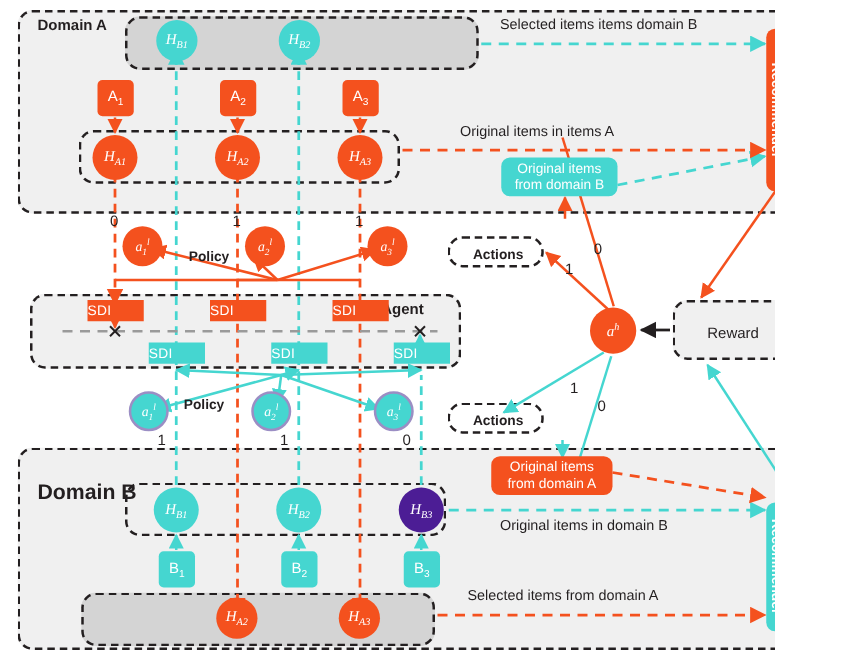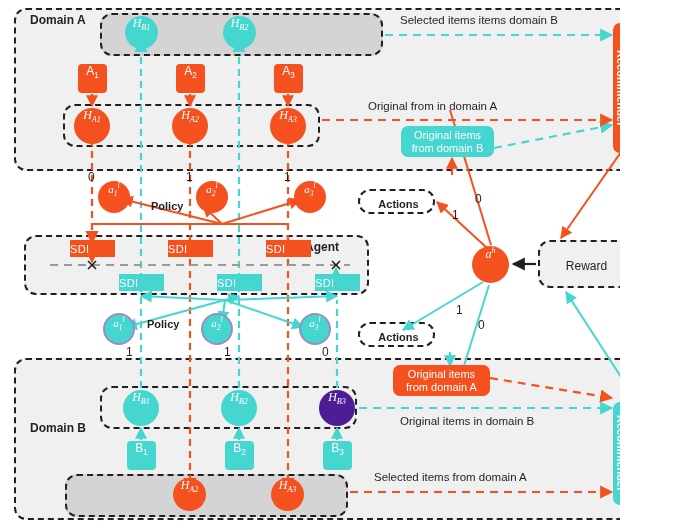--- a/index.html
+++ b/index.html
@@ -1,21 +1,21 @@
 <!DOCTYPE html>
 <html><head>
 <meta charset="utf-8">
 <style>
   html,body{margin:0;padding:0;background:#ffffff;}
   body{width:681px;height:527px;font-family:"Liberation Sans",sans-serif;}
   #stage{position:relative;width:620px;height:527px;overflow:hidden;background:#fff;}
   svg#wires{position:absolute;left:0;top:0;width:681px;height:527px;}
   .lbl{position:absolute;font-family:"Liberation Sans",sans-serif;color:#231f20;white-space:nowrap;}
   .bold{font-weight:bold;}
-  .node{position:absolute;display:flex;align-items:flex-start;justify-content:center;
+  .node{position:absolute;display:flex;align-items:center;justify-content:center;
         color:#fff;font-style:italic;font-family:"Liberation Serif",serif;}
   .circ{border-radius:50%;}
   .sq{border-radius:4px;font-style:normal;font-family:"Liberation Sans",sans-serif;}
   .sdi{position:absolute;display:flex;align-items:center;
        color:#fff;font-size:11px;font-family:"Liberation Sans",sans-serif;letter-spacing:.3px;}
   .rec{position:absolute;display:flex;align-items:center;justify-content:center;
        border-radius:7px;color:#fff;font-size:11px;font-weight:bold;line-height:13px;text-align:center;}
   .rec span{writing-mode:vertical-rl;}
   .pill{position:absolute;display:flex;align-items:center;justify-content:center;
         border-radius:7px;color:#fff;font-size:11px;line-height:13px;text-align:center;}
@@ -27,21 +27,21 @@
 </head>
 <body>
 
 <div id="stage">
 
   <div class="dashbox" style="left:14px;top:8px;width:640px;height:163px;background:#f0f0f0;"></div>
   <div class="dashbox" style="left:24px;top:235px;width:345px;height:60px;background:#f0f0f0;"></div>
   <div class="dashbox" style="left:14px;top:358px;width:640px;height:162px;background:#f0f0f0;"></div>
 
   <div class="lbl bold" style="left:30px;top:13px;font-size:12px;">Domain A</div>
-  <div class="lbl bold" style="left:30px;top:384px;font-size:12px;margin-top:37px;">Domain B</div>
+  <div class="lbl bold" style="left:30px;top:384px;font-size:17px;">Domain B</div>
   <div class="lbl bold" style="left:305px;top:240px;font-size:12px;">Agent</div>
   <div class="lbl bold" style="left:659px;top:228px;font-size:12px;writing-mode:vertical-rl;">
      <span>Environment</span>
   </div>
 
   <div class="dashbox" style="left:100px;top:13px;width:283px;height:43px;background:#d4d4d4;"></div>
   <div class="dashbox" style="left:65px;top:474px;width:283px;height:43px;background:#d4d4d4;"></div>
 
   <div class="dashbox" style="left:63px;top:104px;width:257px;height:43px;background:transparent;"></div>
   <div class="dashbox" style="left:100px;top:386px;width:257px;height:43px;background:transparent;"></div>
@@ -307,17 +307,17 @@
   <div class="pill" style="left:401px;top:126px;width:93px;height:31px;background:#45d6d0;">
     <span style="white-space:pre-line;">Original items
 from domain B</span>
   </div>
   <div class="pill" style="left:393px;top:365px;width:97px;height:31px;background:#f4511e;">
     <span style="white-space:pre-line;">Original items
 from domain A</span>
   </div>
 
   <div class="lbl" style="left:400px;top:14px;font-size:11.5px;">Selected items items domain B</div>
-  <div class="lbl" style="left:368px;top:100px;font-size:11.5px;">Original from in domain A</div>
+  <div class="lbl" style="left:368px;top:100px;font-size:11.5px;">Original items in items A</div>
   <div class="lbl" style="left:400px;top:415px;font-size:11.5px;">Original items in domain B</div>
   <div class="lbl" style="left:374px;top:471px;font-size:11.5px;">Selected items from domain A</div>
 
 </div>
 
 </body></html>

